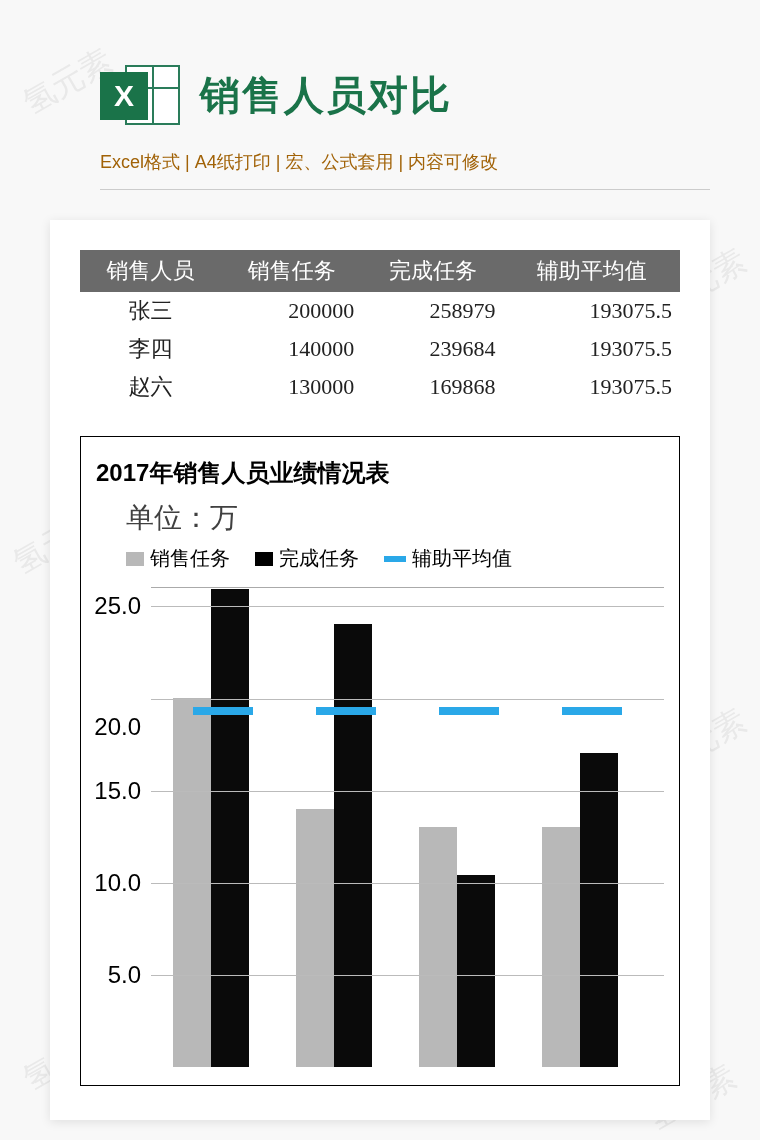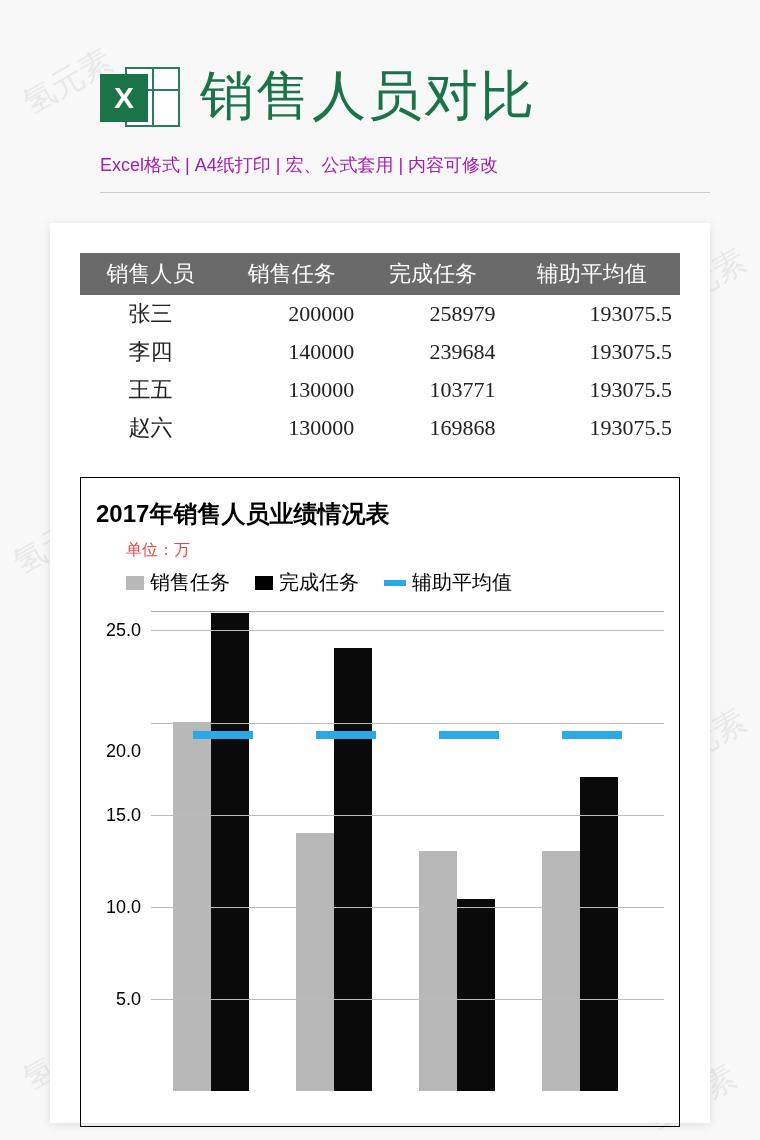--- a/index.html
+++ b/index.html
@@ -47,28 +47,28 @@
       background: #1a7349;
       color: white;
       font-size: 30px;
       font-weight: bold;
       display: flex;
       align-items: center;
       justify-content: center;
       z-index: 2;
     }
     .main-title {
-      font-size: 54px;
-      font-weight: normal;
+      font-size: 40px;
+      font-weight: bold;
       color: #1a7349;
       letter-spacing: 2px;
     }
     .subtitle-row {
       padding: 0 50px 15px 100px;
-      color: #a21caf;
+      color: #a16207;
       font-size: 18px;
     }
     .divider {
       margin: 0 50px 30px 100px;
       border: none;
       border-top: 1px solid #ccc;
     }
     .document-area {
       margin: 0 50px;
       background: white;
@@ -107,22 +107,22 @@
       height: 650px;
       position: relative;
     }
     .chart-title {
       font-size: 24px;
       font-weight: bold;
       color: #000;
       margin-bottom: 10px;
     }
     .chart-unit {
-      font-size: 16px;
-      color: #ef4444;
+      font-size: 28px;
+      color: #404040;
       margin-left: 30px;
       margin-bottom: 8px;
     }
     .legend {
       display: flex;
       gap: 25px;
       margin-left: 30px;
       margin-bottom: 15px;
       font-size: 20px;
       align-items: center;
@@ -141,21 +141,21 @@
     .y-axis {
       position: absolute;
       left: -55px;
       top: 0;
       width: 50px;
       height: 100%;
     }
     .y-tick {
       position: absolute;
       right: 5px;
-      font-size: 18px;
+      font-size: 24px;
       transform: translateY(-50%);
     }
     .gridline {
       position: absolute;
       left: 0;
       right: 0;
       border-top: 1px solid #bbb;
     }
     .bars-area {
       position: absolute;
@@ -232,26 +232,20 @@
       <tr>
         <td>张三</td>
         <td>200000</td>
         <td>258979</td>
         <td>193075.5</td>
       </tr>
       <tr>
         <td>李四</td>
         <td>140000</td>
         <td>239684</td>
-        <td>193075.5</td>
-      </tr>
-      <tr>
-        <td>王五</td>
-        <td>130000</td>
-        <td>103771</td>
         <td>193075.5</td>
       </tr>
       <tr>
         <td>赵六</td>
         <td>130000</td>
         <td>169868</td>
         <td>193075.5</td>
       </tr>
     </tbody>
   </table>

